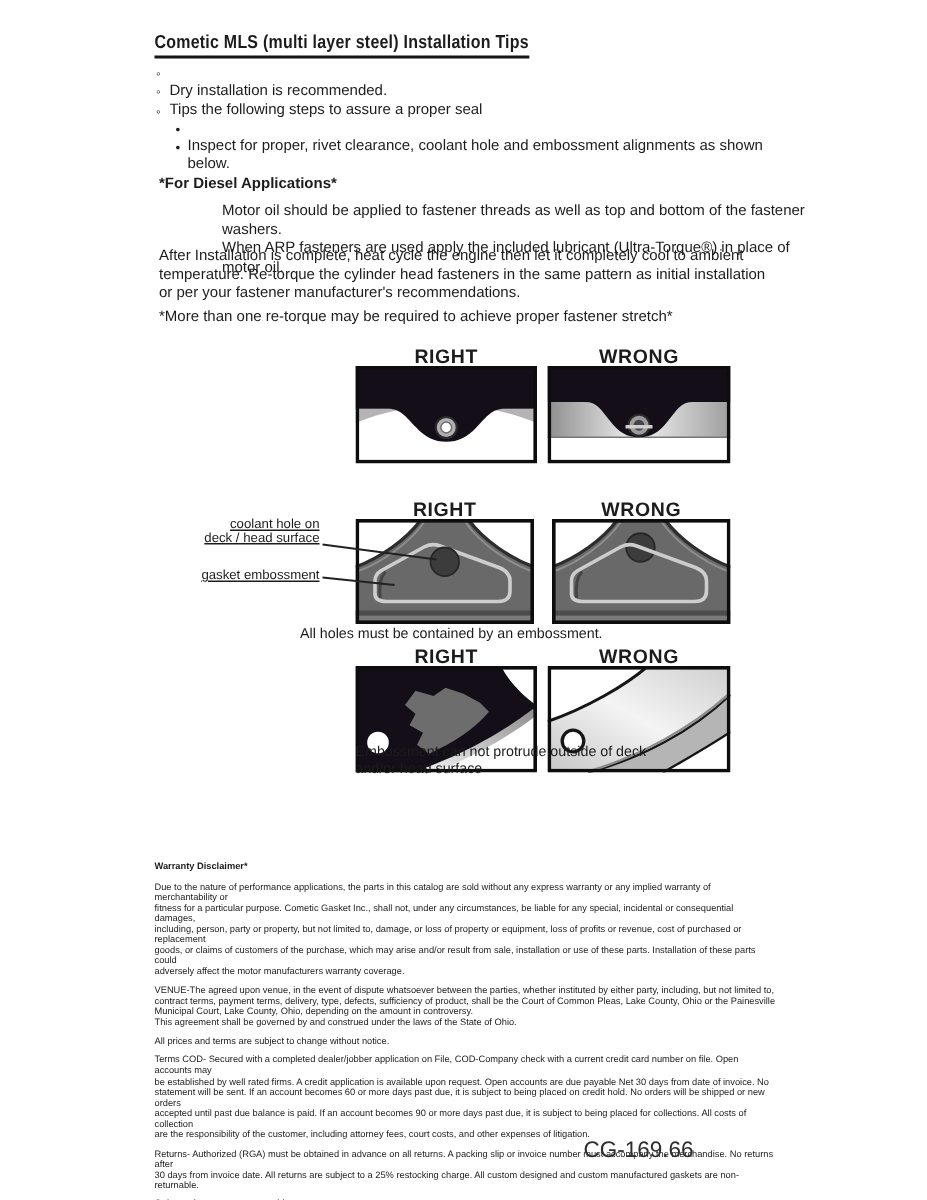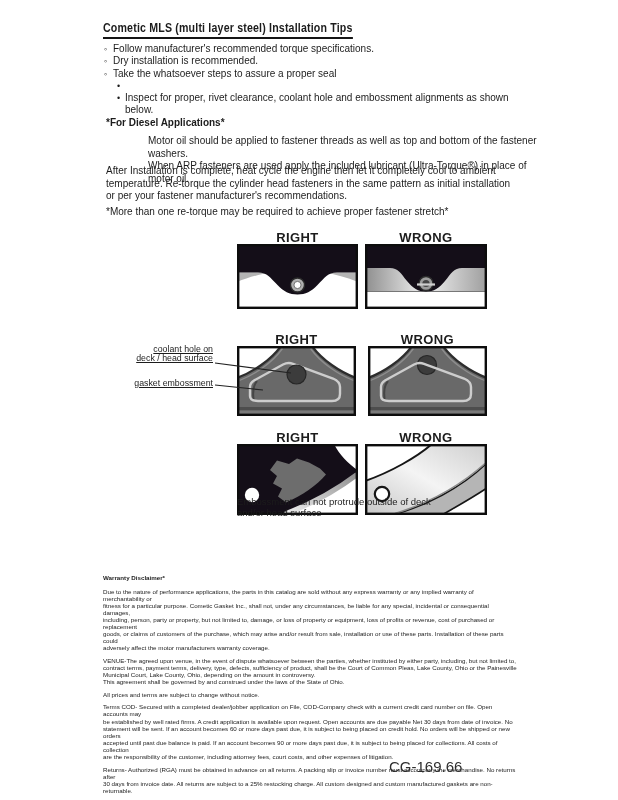--- a/index.html
+++ b/index.html
@@ -40,29 +40,28 @@
 </head>
 <body>
 
 <div class="page">
 
   <div class="title">Cometic MLS (multi layer steel) Installation Tips</div>
 
   <div class="bullets">
     <div class="b-row">
       <span class="b-ic">◦</span>
-      <span>Follow manufacturer's recommended torque specifications.</span>
     </div>
     <div class="b-row">
       <span class="b-ic">◦</span>
       <span>Dry installation is recommended.</span>
     </div>
     <div class="b-row">
       <span class="b-ic">◦</span>
-      <span>Take the whatsoever steps to assure a proper seal</span>
+      <span>Tips the following steps to assure a proper seal</span>
     </div>
     <div class="sb-row">
       <span class="sb-ic">•</span>
     </div>
     <div class="sb-row">
       <span class="sb-ic">•</span>
       <span>Inspect for proper, rivet clearance, coolant hole and embossment alignments as shown below.</span>
     </div>
   </div>
 
@@ -142,20 +141,21 @@
     <path d="M20,35 C16.5,39 15.5,45 16.5,53" fill="none" stroke="#454545" stroke-width="2"></path>
     <path d="M13,50 L13,41 Q13,37 17,34.5 L46,18.5 Q51,16 56,17.8 L96,32.5 Q103,35.5 103,41 L103,48 Q103,55 95,55 L21,55 Q13,55 13,50 Z" fill="none" stroke="#cdcdcd" stroke-width="2.4"></path>
     <rect x="1.2" y="1.2" width="116.6" height="67.6" fill="none" stroke="#0d0d0d" stroke-width="2.4"></rect>
   </svg>
 
   <svg class="overlay" style="left:108px;top:340px;" width="200" height="60" viewBox="0 0 200 60">
     <line x1="107" y1="23" x2="183" y2="33" stroke="#222222" stroke-width="1.2"></line>
     <line x1="107" y1="45" x2="155" y2="50" stroke="#222222" stroke-width="1.2"></line>
   </svg>
 
+  <div class="dg-cap" style="left:200px;top:417px;">All holes must be contained by an embossment.</div>
 
   <div class="dg-head" style="left:237px;top:430px;">RIGHT</div>
   <div class="dg-head" style="left:365px;top:430px;width:122px;">WRONG</div>
 
   <svg class="dg-box" style="left:237px;top:444px;" width="121" height="71" viewBox="0 0 121 71">
     <defs>
       <linearGradient id="g3r" x1="0" y1="1" x2="1" y2="0">
         <stop offset="0" stop-color="#f0f0f0"></stop>
           <stop offset="1" stop-color="#8f8f8f"></stop>
       </linearGradient>

